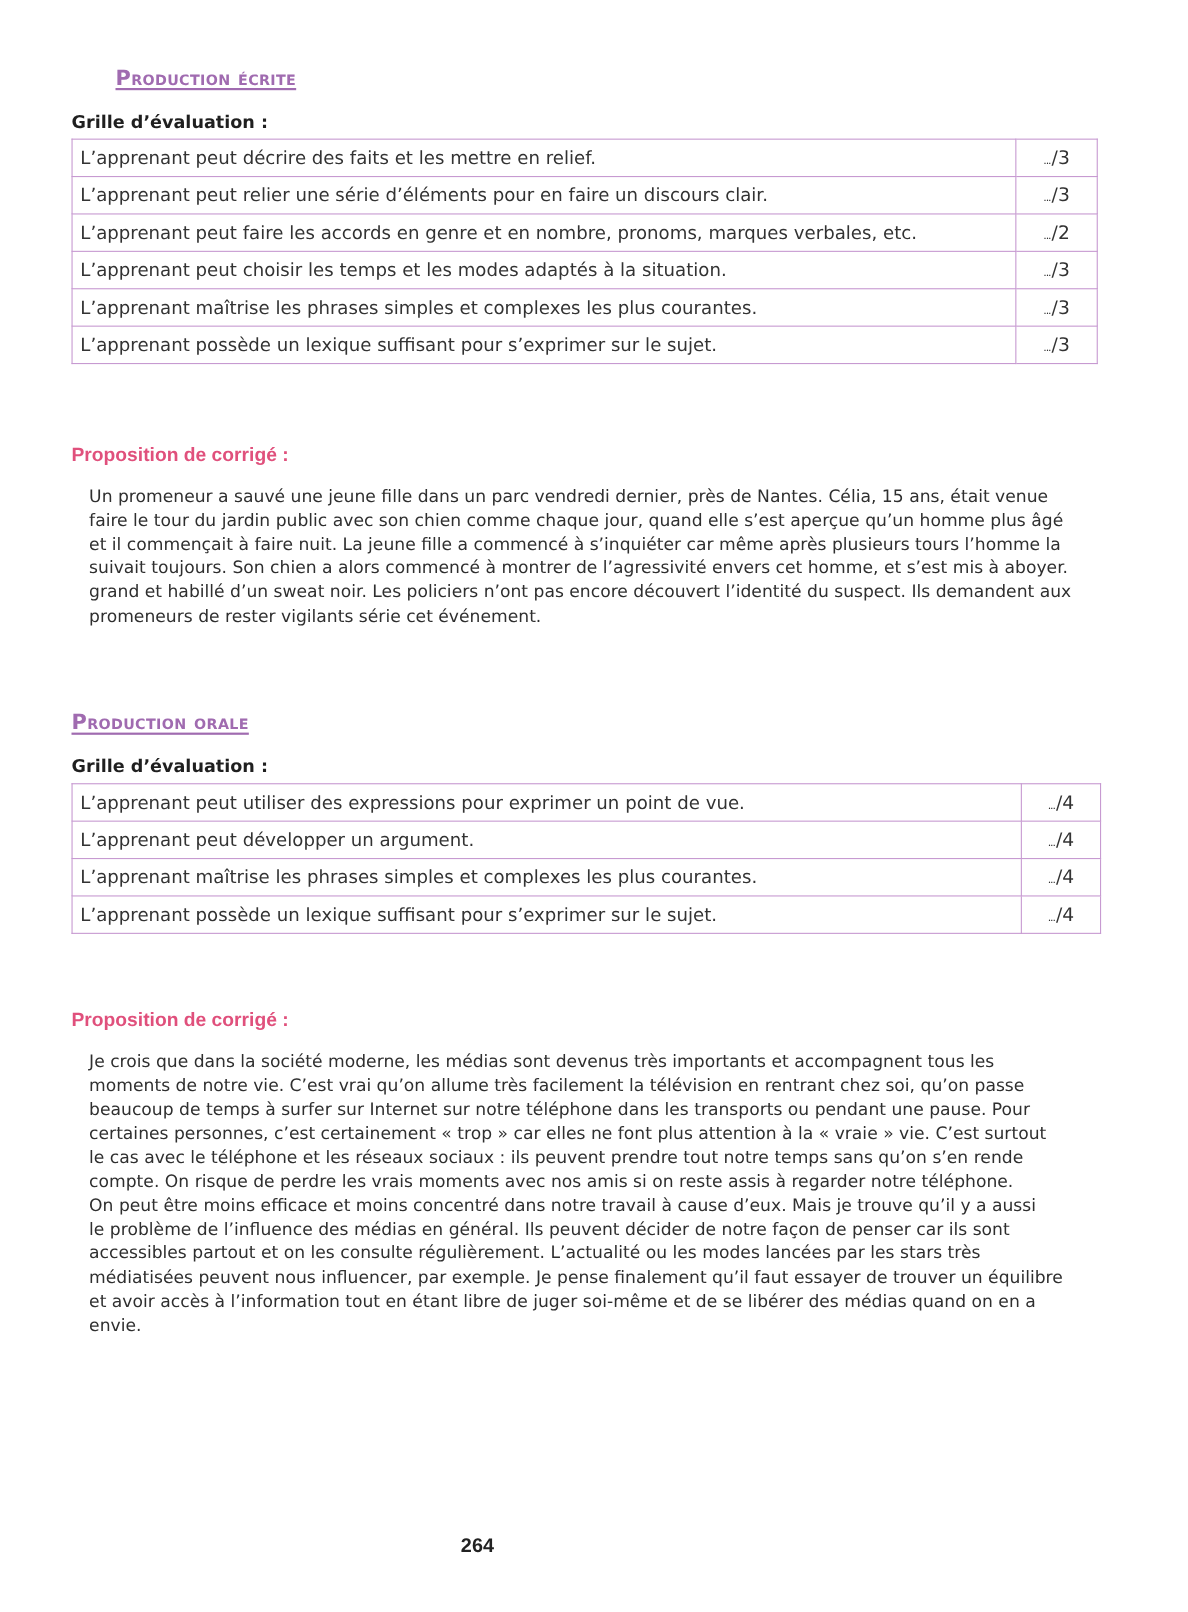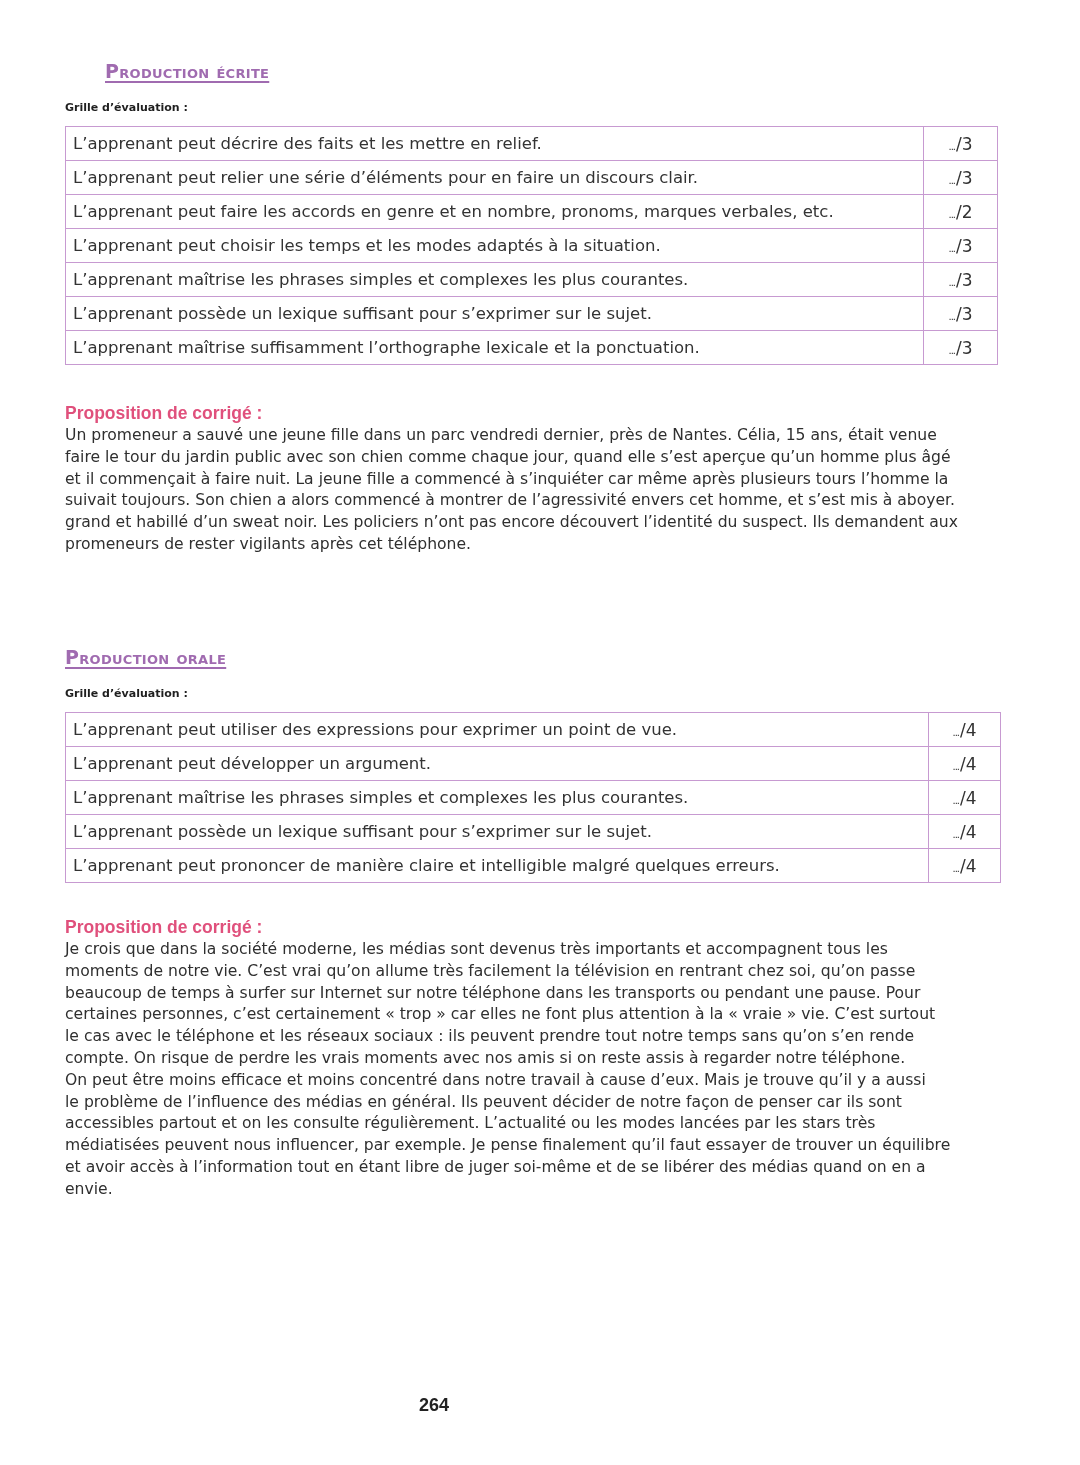--- a/index.html
+++ b/index.html
@@ -10,21 +10,21 @@
   .section-title {
     position: absolute; left: 65px;
     font-family: "DejaVu Sans", sans-serif; font-weight: bold;
     color: #a06bb0; text-decoration: underline; text-underline-offset: 3px;
     text-decoration-thickness: 1.5px;
     font-size: 19px; font-variant: small-caps; letter-spacing: 0.3px;
     margin: 0;
   }
   .grid-label {
     position: absolute; left: 65px; margin: 0;
-    font-family: "DejaVu Sans", sans-serif; font-weight: bold; font-size: 11px;
+    font-family: "DejaVu Sans", sans-serif; font-weight: bold; font-size: 16px;
     color: #1f1f1f;
   }
   table.grid {
     position: absolute; left: 65px; border-collapse: collapse;
     font-family: "DejaVu Sans", sans-serif; font-size: 16.5px; color: #333;
   }
   table.grid td {
     border: 1.5px solid #c79ad1; height: 33px; padding: 0 7px; vertical-align: middle;
     white-space: nowrap;
   }
@@ -32,21 +32,21 @@
     text-align: center; font-size: 17px; color: #333; padding: 0;
   }
   table.grid td.score .dots { font-size: 10px; letter-spacing: -1px; margin-right: 1px; }
   .answer-label {
     position: absolute; left: 65px; margin: 0;
     font-family: "Liberation Sans", sans-serif; font-weight: bold; font-size: 17.5px;
     color: #e0507c;
     text-align: center;
   }
   .answer-text {
-    position: absolute; left: 65px; width: 950px; margin: 0;
+    position: absolute; left: 65px; width: 950px; margin: 16px;
     font-family: "DejaVu Sans", sans-serif; font-size: 15.6px; line-height: 21.8px;
     color: #2f2f2f;
   }
   .answer-text span.line { display: block; white-space: nowrap; }
   .page-number {
     position: absolute; left: 0; width: 868px; top: 1395px; text-align: center;
     font-family: "Liberation Sans", sans-serif; font-weight: bold; font-size: 18px; color: #222;
   }
 </style>
 </head>
@@ -78,35 +78,31 @@
       <td class="score"><span class="dots">...</span><span>/3</span></td>
     </tr>
     <tr>
       <td>L’apprenant maîtrise les phrases simples et complexes les plus courantes.</td>
       <td class="score"><span class="dots">...</span><span>/3</span></td>
     </tr>
     <tr>
       <td>L’apprenant possède un lexique suffisant pour s’exprimer sur le sujet.</td>
       <td class="score"><span class="dots">...</span><span>/3</span></td>
     </tr>
-    <tr>
-      <td>L’apprenant maîtrise suffisamment l’orthographe lexicale et la ponctuation.</td>
-      <td class="score"><span class="dots">...</span><span>/3</span></td>
-    </tr>
   </tbody>
 </table>
 
 <p class="answer-label" style="top:403px;">Proposition de corrigé :</p>
 <div class="answer-text" style="top:425px;">
   <span class="line">Un promeneur a sauvé une jeune fille dans un parc vendredi dernier, près de Nantes. Célia, 15 ans, était venue</span>
   <span class="line">faire le tour du jardin public avec son chien comme chaque jour, quand elle s’est aperçue qu’un homme plus âgé</span>
   <span class="line">et il commençait à faire nuit. La jeune fille a commencé à s’inquiéter car même après plusieurs tours l’homme la</span>
   <span class="line">suivait toujours. Son chien a alors commencé à montrer de l’agressivité envers cet homme, et s’est mis à aboyer.</span>
   <span class="line">grand et habillé d’un sweat noir. Les policiers n’ont pas encore découvert l’identité du suspect. Ils demandent aux</span>
-  <span class="line">promeneurs de rester vigilants après cet téléphone.</span>
+  <span class="line">promeneurs de rester vigilants série cet événement.</span>
 </div>
 
 <h2 class="section-title" style="top:646px;">Production orale</h2>
 <h3 class="grid-label" style="top:687px;">Grille d’évaluation :</h3>
 
 <table class="grid" style="top:712px;">
   <colgroup>
       <col style="width:863px">
       <col style="width:72px">
     </colgroup>
@@ -120,24 +116,20 @@
       <td class="score"><span class="dots">...</span><span>/4</span></td>
     </tr>
     <tr>
       <td>L’apprenant maîtrise les phrases simples et complexes les plus courantes.</td>
       <td class="score"><span class="dots">...</span><span>/4</span></td>
     </tr>
     <tr>
       <td>L’apprenant possède un lexique suffisant pour s’exprimer sur le sujet.</td>
       <td class="score"><span class="dots">...</span><span>/4</span></td>
     </tr>
-    <tr>
-      <td>L’apprenant peut prononcer de manière claire et intelligible malgré quelques erreurs.</td>
-      <td class="score"><span class="dots">...</span><span>/4</span></td>
-    </tr>
   </tbody>
 </table>
 
 <p class="answer-label" style="top:917px;">Proposition de corrigé :</p>
 <div class="answer-text" style="top:939px;">
   <span class="line">Je crois que dans la société moderne, les médias sont devenus très importants et accompagnent tous les</span>
   <span class="line">moments de notre vie. C’est vrai qu’on allume très facilement la télévision en rentrant chez soi, qu’on passe</span>
   <span class="line">beaucoup de temps à surfer sur Internet sur notre téléphone dans les transports ou pendant une pause. Pour</span>
   <span class="line">certaines personnes, c’est certainement « trop » car elles ne font plus attention à la « vraie » vie. C’est surtout</span>
   <span class="line">le cas avec le téléphone et les réseaux sociaux : ils peuvent prendre tout notre temps sans qu’on s’en rende</span>

